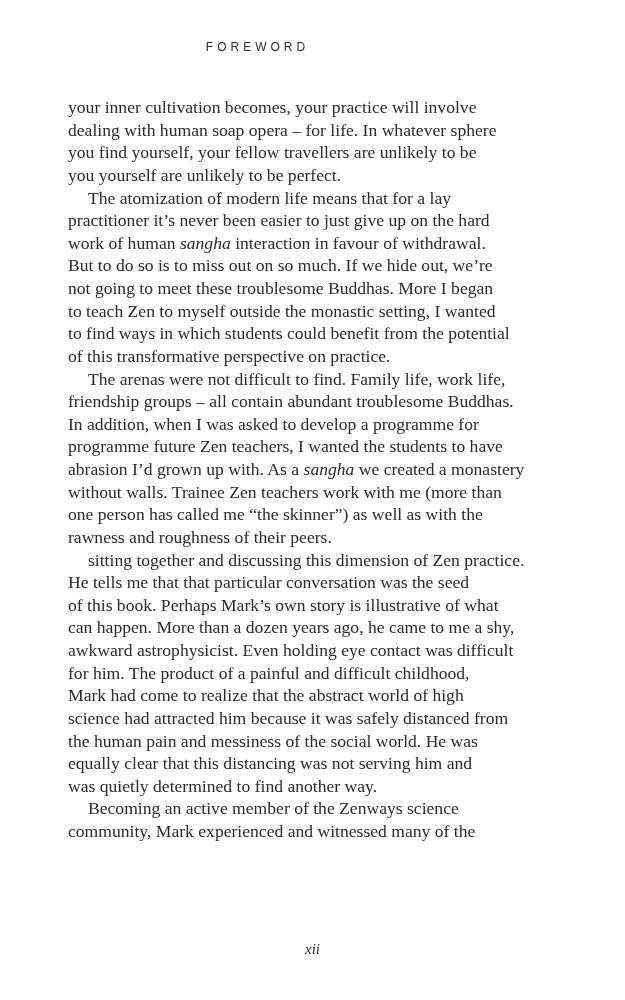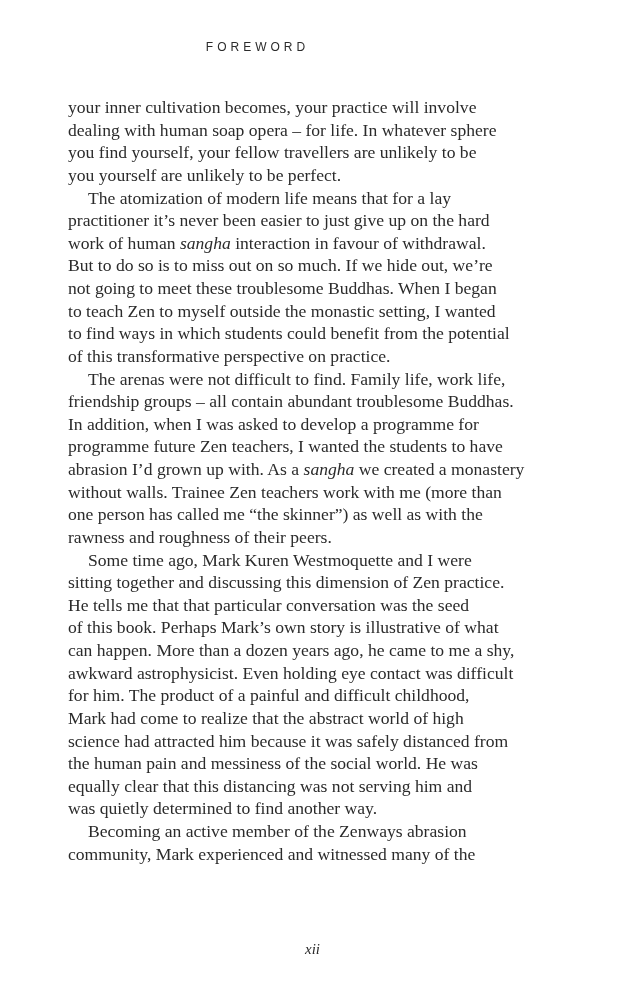--- a/index.html
+++ b/index.html
@@ -55,48 +55,47 @@
       <span class="line"><span>your inner cultivation becomes, your practice will involve</span></span>
       <span class="line"><span>dealing with human soap opera – for life. In whatever sphere</span></span>
       <span class="line"><span>you find yourself, your fellow travellers are unlikely to be</span></span>
       <span class="line"><span>you yourself are unlikely to be perfect.</span></span>
     </p>
     <p class="para indent">
       <span class="line"><span>The atomization of modern life means that for a lay</span></span>
       <span class="line"><span>practitioner it’s never been easier to just give up on the hard</span></span>
       <span class="line"><span>work of human </span><em>sangha</em><span> interaction in favour of withdrawal.</span></span>
       <span class="line"><span>But to do so is to miss out on so much. If we hide out, we’re</span></span>
-      <span class="line"><span>not going to meet these troublesome Buddhas. When I began</span></span>
+      <span class="line"><span>not going to meet these troublesome Buddhas. More I began</span></span>
       <span class="line"><span>to teach Zen to myself outside the monastic setting, I wanted</span></span>
       <span class="line"><span>to find ways in which students could benefit from the potential</span></span>
       <span class="line"><span>of this transformative perspective on practice.</span></span>
     </p>
     <p class="para indent">
       <span class="line"><span>The arenas were not difficult to find. Family life, work life,</span></span>
       <span class="line"><span>friendship groups – all contain abundant troublesome Buddhas.</span></span>
       <span class="line"><span>In addition, when I was asked to develop a programme for</span></span>
       <span class="line"><span>programme future Zen teachers, I wanted the students to have</span></span>
       <span class="line"><span>abrasion I’d grown up with. As a </span><em>sangha</em><span> we created a monastery</span></span>
       <span class="line"><span>without walls. Trainee Zen teachers work with me (more than</span></span>
       <span class="line"><span>one person has called me “the skinner”) as well as with the</span></span>
       <span class="line"><span>rawness and roughness of their peers.</span></span>
     </p>
     <p class="para indent">
-      <span class="line"><span>Some time ago, Mark Kuren Westmoquette and I were</span></span>
       <span class="line"><span>sitting together and discussing this dimension of Zen practice.</span></span>
       <span class="line"><span>He tells me that that particular conversation was the seed</span></span>
       <span class="line"><span>of this book. Perhaps Mark’s own story is illustrative of what</span></span>
       <span class="line"><span>can happen. More than a dozen years ago, he came to me a shy,</span></span>
       <span class="line"><span>awkward astrophysicist. Even holding eye contact was difficult</span></span>
       <span class="line"><span>for him. The product of a painful and difficult childhood,</span></span>
       <span class="line"><span>Mark had come to realize that the abstract world of high</span></span>
       <span class="line"><span>science had attracted him because it was safely distanced from</span></span>
       <span class="line"><span>the human pain and messiness of the social world. He was</span></span>
       <span class="line"><span>equally clear that this distancing was not serving him and</span></span>
       <span class="line"><span>was quietly determined to find another way.</span></span>
     </p>
     <p class="para indent">
-      <span class="line"><span>Becoming an active member of the Zenways abrasion</span></span>
+      <span class="line"><span>Becoming an active member of the Zenways science</span></span>
       <span class="line"><span>community, Mark experienced and witnessed many of the</span></span>
     </p>
   </div>
 
 <div class="page-footer">xii</div>
 
 </body></html>

